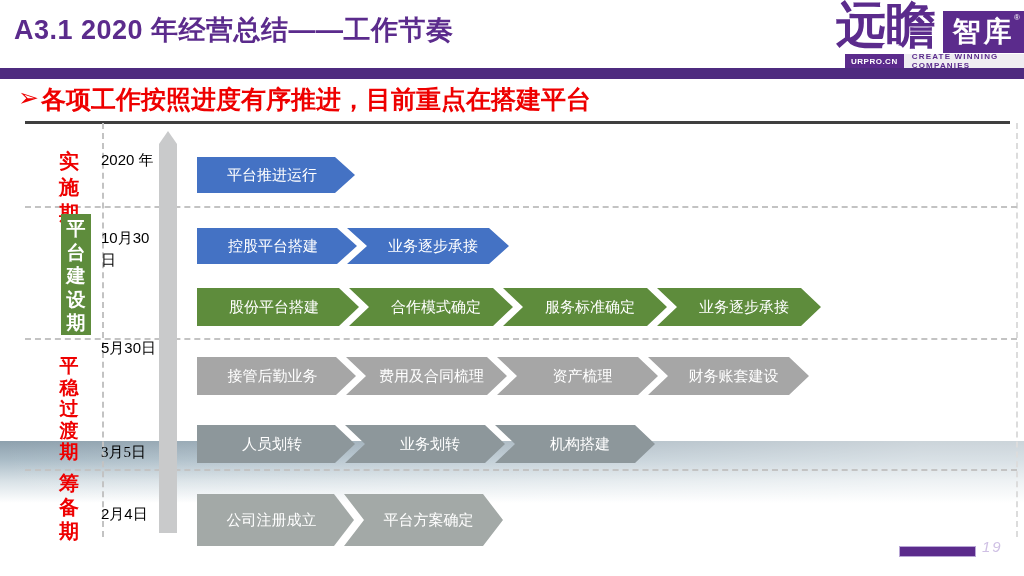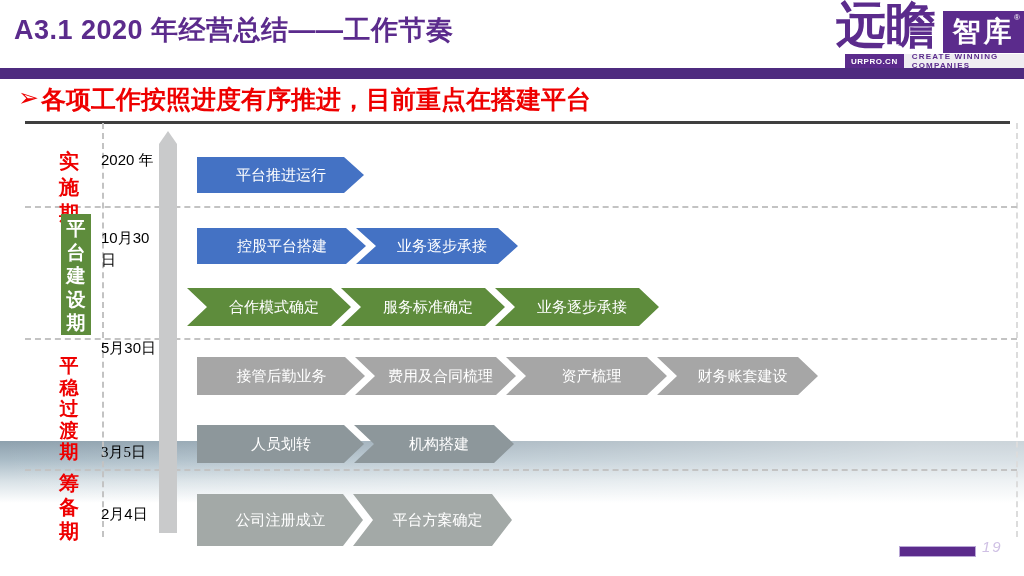--- a/index.html
+++ b/index.html
@@ -55,21 +55,21 @@
   .d2{top:227px;} .d3{top:337px;white-space:nowrap;width:62px;} .d4{top:441px;white-space:nowrap;font-family:Liberation Serif, serif;}
   .d5{top:503px;white-space:nowrap;}
 
   
   .row{position:absolute;left:197px;display:flex;}
   .r0{top:157px;height:36px;} .r1{top:228px;height:36px;} .r2{top:288px;height:38px;}
   .r3{top:357px;height:38px;} .r4{top:425px;height:38px;} .r5{top:494px;height:52px;}
   .chev{flex:none;width:150px;display:flex;align-items:center;justify-content:center;
         color:#fff;font-size:15px;margin-left:-10px;padding-left:10px;
         clip-path:polygon(0 0,calc(100% - 20px) 0,100% 50%,calc(100% - 20px) 100%,0 100%,20px 50%);}
-  .chev.first{margin-left:0;padding-left:9px;padding-right:8px;
+  .chev.first{margin-left:0;padding-left:0;padding-right:8px;
         clip-path:polygon(0 0,calc(100% - 20px) 0,100% 50%,calc(100% - 20px) 100%,0 100%);}
   .r1 .chev{width:152px;} .r2 .chev{width:154px;} .r3 .chev{width:151px;} .r5 .chev{width:149px;}
 
   
   .footer-bar{position:absolute;left:899px;top:546px;width:75px;height:9px;background:#5b2b8c;border:1px solid #b9a7d6;}
   .page-num{position:absolute;left:982px;top:538px;color:#c7b6e0;font-size:15px;font-style:italic;letter-spacing:2px;opacity:.85;}
 </style>
 </head>
 <body>
 
@@ -114,32 +114,34 @@
   <div class="date d5">2月4日</div>
 
   <div class="row r0">
       <div class="chev first" style="background: rgb(68, 114, 196);">平台推进运行</div>
     </div>
   <div class="row r1">
       <div class="chev first" style="background: rgb(68, 114, 196);">控股平台搭建</div>
       <div class="chev" style="background: rgb(68, 114, 196);">业务逐步承接</div>
     </div>
   <div class="row r2">
+      <div class="chev first" style="background: rgb(94, 140, 60);">股份平台搭建</div>
       <div class="chev" style="background: rgb(94, 140, 60);">合作模式确定</div>
       <div class="chev" style="background: rgb(94, 140, 60);">服务标准确定</div>
       <div class="chev" style="background: rgb(94, 140, 60);">业务逐步承接</div>
     </div>
   <div class="row r3">
       <div class="chev first" style="background: rgb(166, 166, 166);">接管后勤业务</div>
       <div class="chev" style="background: rgb(166, 166, 166);">费用及合同梳理</div>
       <div class="chev" style="background: rgb(166, 166, 166);">资产梳理</div>
       <div class="chev" style="background: rgb(166, 166, 166);">财务账套建设</div>
     </div>
   <div class="row r4">
       <div class="chev first" style="background: rgb(141, 151, 155);">人员划转</div>
+      <div class="chev" style="background: rgb(141, 151, 155);">业务划转</div>
       <div class="chev" style="background: rgb(141, 151, 155);">机构搭建</div>
     </div>
   <div class="row r5">
       <div class="chev first" style="background: rgb(163, 169, 167);">公司注册成立</div>
       <div class="chev" style="background: rgb(163, 169, 167);">平台方案确定</div>
     </div>
 
   <div class="footer-bar"></div>
   <div class="page-num">19</div>
 

